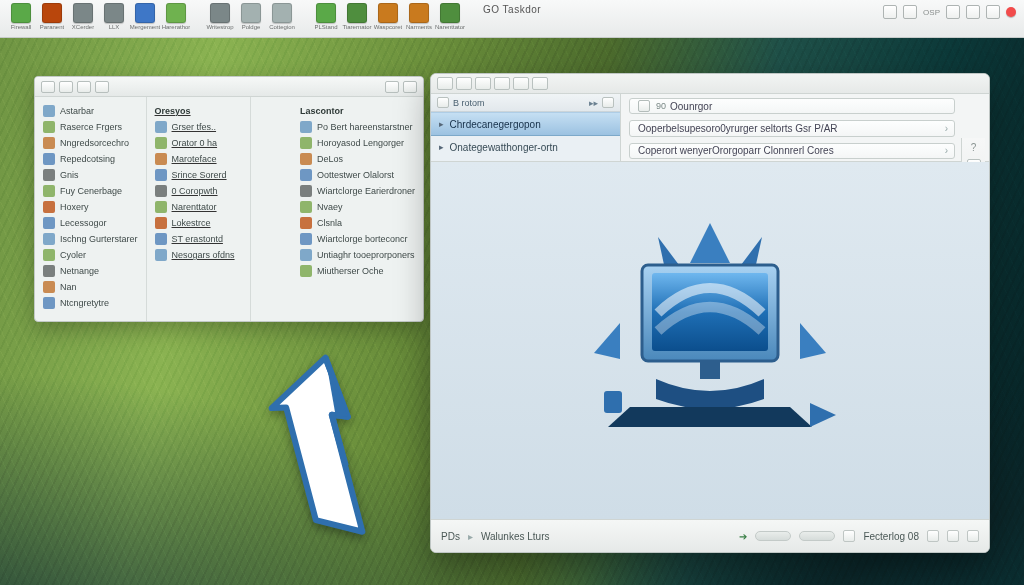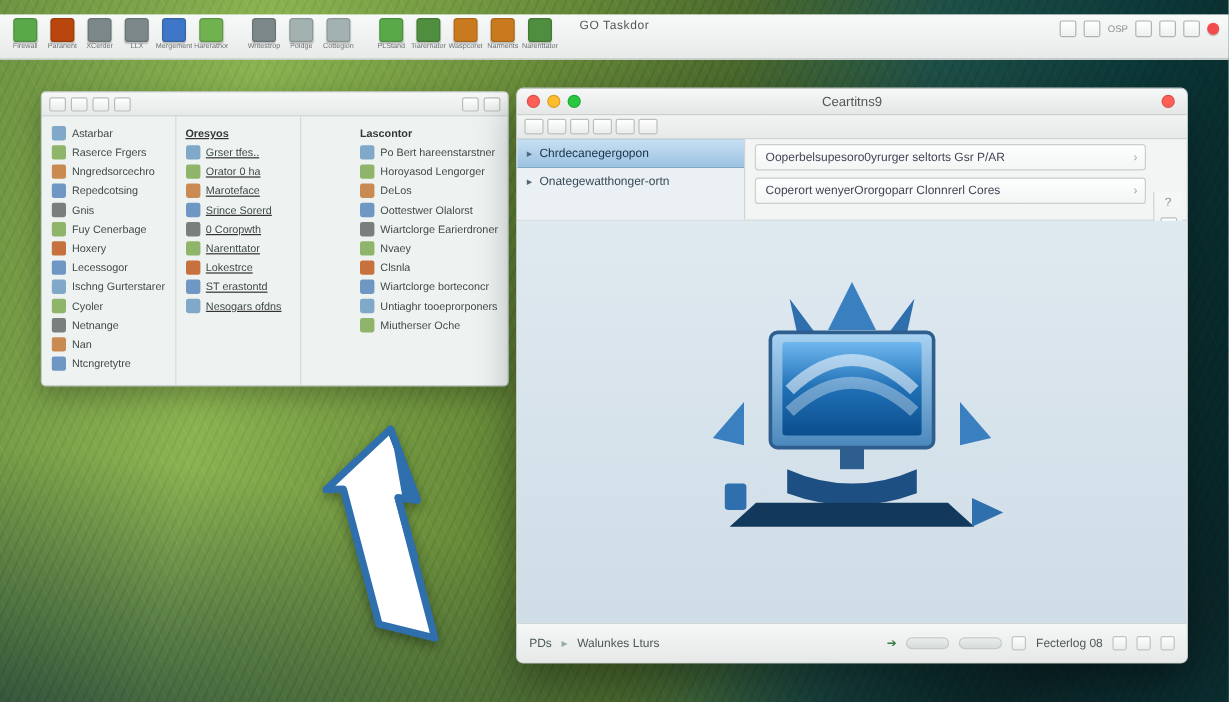--- a/index.html
+++ b/index.html
@@ -17,21 +17,21 @@
   .wallpaper::before {
     content:""; position:absolute; inset:0;
     background:
       repeating-linear-gradient(115deg, rgba(0,0,0,.07) 0 2px, transparent 2px 7px),
       repeating-linear-gradient(65deg, rgba(255,255,255,.05) 0 1px, transparent 1px 9px);
     mix-blend-mode: overlay;
   }
 
   
   .menubar {
-    position: absolute; top: 12px; left: 0; right: 0; height: 38px;
+    position: absolute; top: 0; left: 0; right: 0; height: 38px;
     background: linear-gradient(#f8f9f9, #e8eaea);
     border-bottom: 1px solid #c7cbca;
     display: flex; align-items: flex-start; padding: 3px 6px 0 6px; gap: 2px;
     z-index: 30;
   }
   .dock-item {
     width: 30px; display:flex; flex-direction:column; align-items:center; gap:1px;
     cursor: default;
   }
   .dock-item .ico {
@@ -368,53 +368,55 @@
           <div class="row">
             <span class="glyph" style="background: rgb(143, 181, 107);"></span>
             <span class="txt">Miutherser Oche</span>
           </div>
         </div>
     </div>
   </div>
 </div>
 
 <div class="appwin">
-  <div class="titlebar">
-    <div class="tl-traffic">
-      <span class="tl-dot red"></span>
-      <span class="tl-dot yel"></span>
-      <span class="tl-dot grn"></span>
-    </div>
-    <span class="ttl">Ceartitns9</span>
-    <span class="tr-dot"></span>
-  </div>
 
   <div class="win-toolbar">
     <span class="wtool"></span>
     <span class="wtool"></span>
     <span class="wtool"></span>
     <span class="wtool"></span>
     <span class="wtool"></span>
     <span class="wtool"></span>
   </div>
 
   <div style="position:relative">
     <div class="win-columns">
       <div class="win-left">
+        <div class="win-left-head">
+          <span class="wtool" style="width:12px;height:11px"></span>
+          <span style="font-size:9px;color:#4a6070">B rotom</span>
+          <span style="flex:1"></span>
+          <span style="font-size:9px;color:#6a8090">▸▸</span>
+          <span class="wtool" style="width:12px;height:11px"></span>
+        </div>
         <div class="sel-row">
           <span class="tri">▸</span>
           <span>Chrdecanegergopon</span>
         </div>
         <div class="plain-row">
           <span class="tri">▸</span>
           <span>Onategewatthonger-ortn</span>
         </div>
       </div>
 
       <div class="win-right">
+        <div class="field head">
+          <span style="font-size:9px;color:#7a8886;margin-right:4px">90</span>
+          <span>Oounrgor</span>
+        </div>
         <div class="field">
           <span>Ooperbelsupesoro0yrurger seltorts Gsr P/AR</span>
           <span class="chev">›</span>
         </div>
         <div class="field">
           <span>Coperort wenyerOrorgoparr Clonnrerl Cores</span>
           <span class="chev">›</span>
         </div>
       </div>
     </div>

